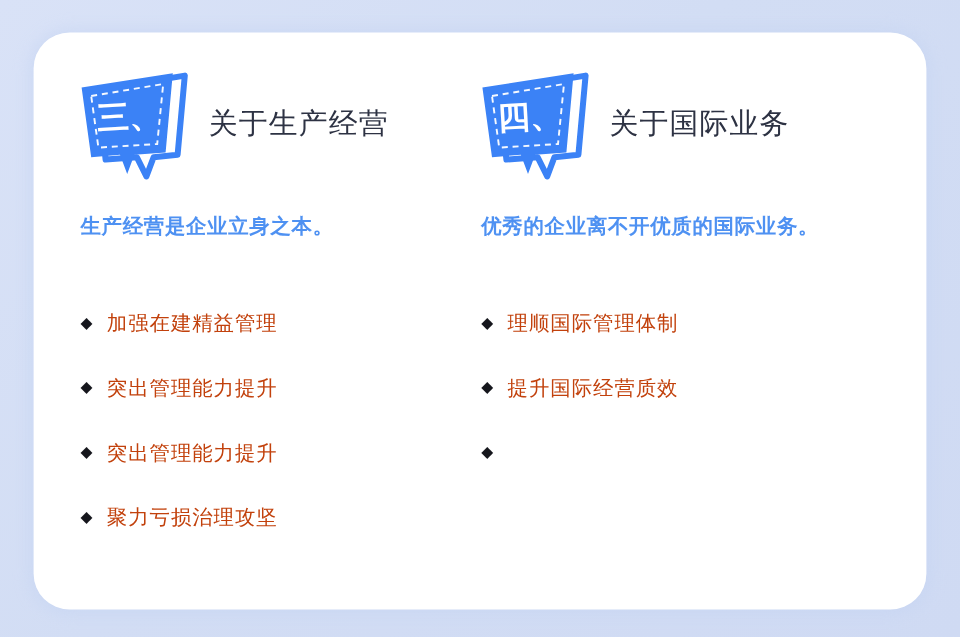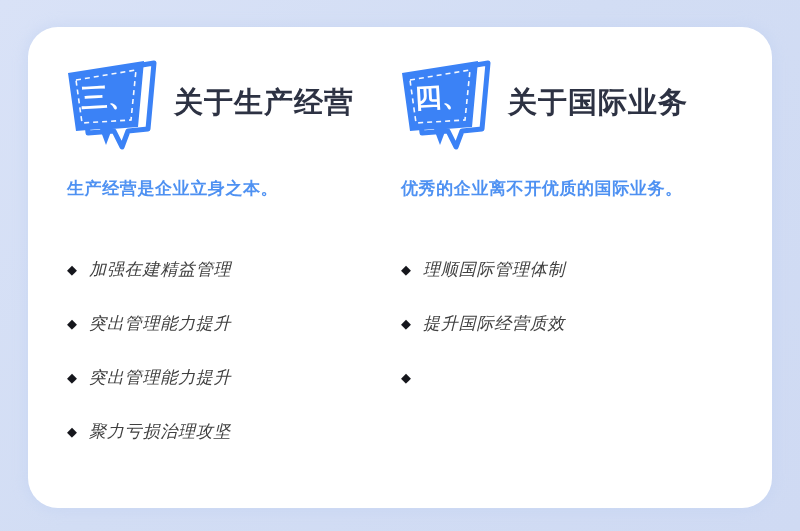--- a/index.html
+++ b/index.html
@@ -86,22 +86,22 @@
     font-weight: 700;
     letter-spacing: 0px;
     padding-right: 4px;
     padding-bottom: 13px;
     box-sizing: border-box;
     transform: rotate(-3.2deg);
     font-family: "DejaVu Sans", "Liberation Sans", sans-serif;
   }
   .section-title {
     margin-left: 16px;
-    font-size: 29px;
-    font-weight: 700;
+    font-size: 24px;
+    font-weight: 400;
     color: #2d3243;
     letter-spacing: 1px;
     white-space: nowrap;
     font-family: "DejaVu Sans", "Liberation Sans", sans-serif;
   }
 
   
   .section-subtitle {
     position: absolute;
     top: 150px;
@@ -132,25 +132,24 @@
   .bullet-marker {
     width: 22px;
     flex: none;
     color: #15161c;
     font-size: 13px;
     line-height: 1;
     font-family: "DejaVu Sans", sans-serif;
   }
   .bullet-text {
     font-size: 17px;
-    color: #404040;
+    color: #c2410c;
     letter-spacing: .8px;
     white-space: nowrap;
     font-family: "DejaVu Sans", "Liberation Sans", sans-serif;
-    font-style: italic;
   }
 </style>
 </head>
 <body>
 
 <div id="stage">
 
   <div id="card-shadow"></div>
 
   <div id="card">

